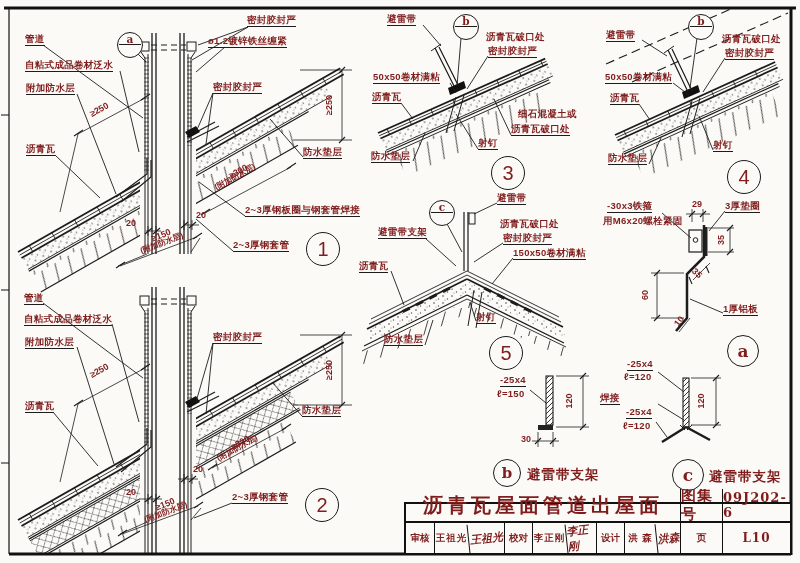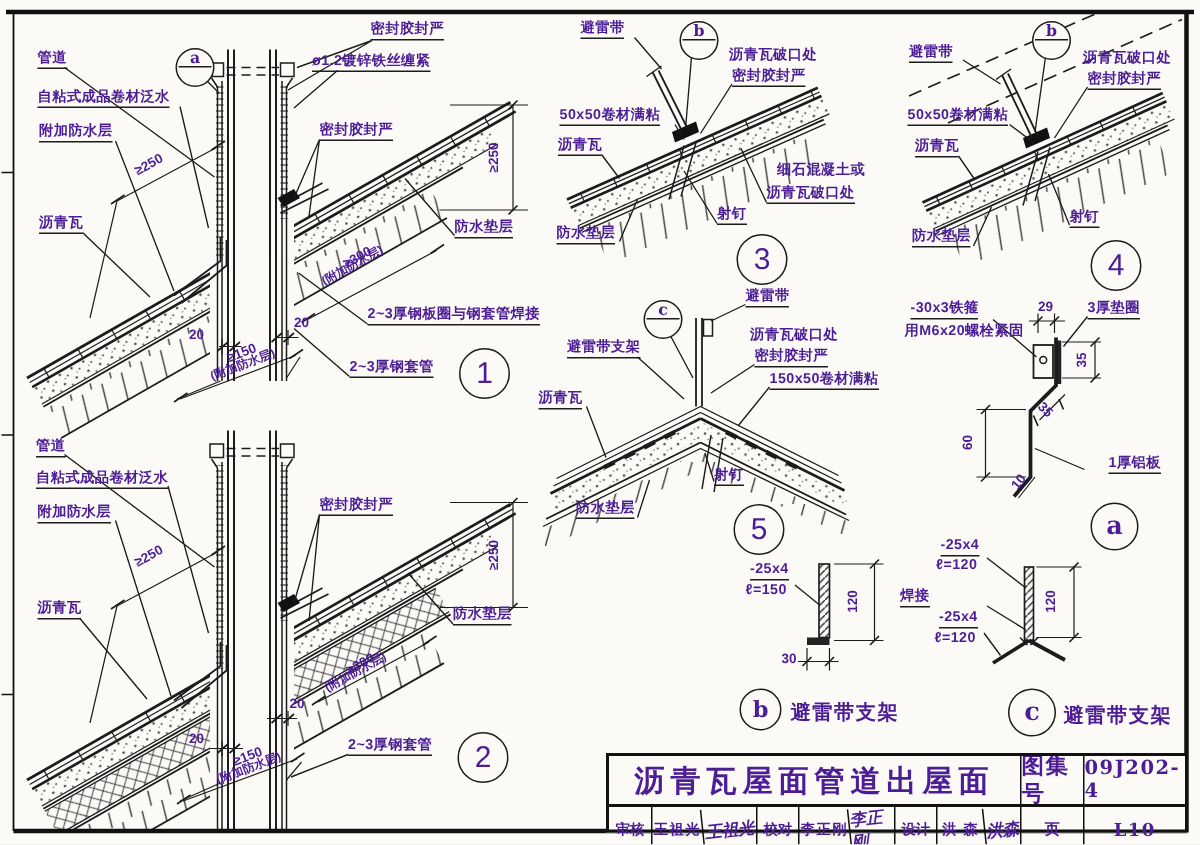--- a/index.html
+++ b/index.html
@@ -1,17 +1,17 @@
 <!DOCTYPE html>
 <html><head>
 <meta charset="utf-8">
 <style>
   html,body{margin:0;padding:0;background:#e8e8e4;}
   .page{position:relative;width:800px;height:563px;background:#fbfaf7;overflow:hidden;
-        font-family:"Liberation Sans","DejaVu Sans",sans-serif;color:#4c1d95;}
+        font-family:"Liberation Sans","DejaVu Sans",sans-serif;color:#7f1d1d;}
   .page svg{position:absolute;left:0;top:0;}
   .lbl{position:absolute;white-space:nowrap;font-size:9.5px;font-weight:700;line-height:11px;letter-spacing:.3px;}
   .ul{border-bottom:1.1px solid #1c1c1c;padding-bottom:1px;}
   .dim{position:absolute;white-space:nowrap;font-size:9px;font-weight:700;line-height:10px;}
   .sub{font-size:8px;}
   .r28{transform:rotate(-29deg);transform-origin:left top;}
   .r24{transform:rotate(-21deg);transform-origin:left top;}
   .r90{transform:rotate(-90deg);transform-origin:center center;}
   .r45{transform:rotate(45deg);transform-origin:left top;}
   .rm50{transform:rotate(-52deg);transform-origin:left top;}
@@ -19,21 +19,21 @@
         display:flex;align-items:center;justify-content:center;font-size:20px;font-weight:400;background:#fbfaf7;}
   .clet{position:absolute;border:1.6px solid #1c1c1c;border-radius:50%;background:#fbfaf7;
         display:flex;align-items:center;justify-content:center;font-family:"DejaVu Serif",serif;font-weight:700;}
   .callout{position:absolute;width:24px;height:24px;border:1.2px solid #1c1c1c;border-radius:50%;background:#fbfaf7;}
   .callout .letter{position:absolute;top:0;left:0;right:0;text-align:center;font-family:"DejaVu Serif",serif;
         font-size:10.5px;font-weight:700;line-height:12px;}
   .callout .mid{position:absolute;left:1px;right:1px;top:11px;border-top:1.2px solid #1c1c1c;}
   .cap{position:absolute;white-space:nowrap;font-size:13.5px;font-weight:700;letter-spacing:1px;}
   
   .tblock{position:absolute;left:404px;top:502px;width:388px;height:53px;border:2px solid #111;
-          box-sizing:border-box;background:#fbfaf7;display:flex;flex-direction:column;}
+          box-sizing:border-box;background:#fbfaf7;display:flex;flex-direction:column;justify-content:flex-end;}
   .tb-row1{display:flex;height:32px;border-bottom:2px solid #111;}
   .tb-row2{display:flex;flex:1;}
   .tc{display:flex;align-items:center;justify-content:center;border-left:1.4px solid #111;box-sizing:border-box;overflow:hidden;}
   .tc.first{border-left:none;}
   .tb-title{flex:none;width:274px;font-size:20px;font-weight:700;letter-spacing:4px;}
   .tb-al{width:42px;font-size:15px;font-weight:700;letter-spacing:1px;}
   .tb-an{flex:1;font-size:13px;font-weight:700;font-family:"DejaVu Serif",serif;letter-spacing:1px;}
   .r2l{font-size:9.5px;font-weight:700;}
   .r2n{font-size:9.5px;font-weight:700;letter-spacing:1px;}
   .sig{font-family:"DejaVu Serif",serif;font-style:italic;font-weight:700;font-size:11px;transform:rotate(-6deg);}
@@ -305,21 +305,21 @@
 </div>
 
 <span class="lbl ul" style="left:607px;top:200px">-30x3铁箍</span>
 <span class="lbl" style="left:603px;top:215px">用M6x20螺栓紧固</span>
 <span class="dim" style="left:692px;top:199px">29</span>
 <span class="lbl ul" style="left:725px;top:200px">3厚垫圈</span>
 <span class="dim r90" style="left:716px;top:235px">35</span>
 <span class="dim r45" style="left:697px;top:266px">35</span>
 <span class="dim r90" style="left:640px;top:290px">60</span>
 <span class="dim rm50" style="left:672px;top:322px">10</span>
-<span class="lbl ul" style="left:739px;top:303px">1厚铝板</span>
+<span class="lbl ul" style="left:723px;top:303px">1厚铝板</span>
 <div class="clet" style="left:727px;top:335px;width:30px;height:30px;font-size:17px">
       <span>a</span>
     </div>
 
 <span class="lbl ul" style="left:500px;top:374px">-25x4</span>
 <span class="lbl" style="left:497px;top:388px">ℓ=150</span>
 <span class="dim r90" style="left:561px;top:396px">120</span>
 <span class="dim" style="left:521px;top:434px">30</span>
 <div class="clet" style="left:493px;top:459px;width:26px;height:26px;font-size:15px">
       <span>b</span>
@@ -334,21 +334,21 @@
 <span class="dim r90" style="left:693px;top:396px">120</span>
 <div class="clet" style="left:672px;top:459px;width:30px;height:30px;font-size:17px">
       <span>c</span>
     </div>
 <span class="cap" style="left:709px;top:468px">避雷带支架</span>
 
 <div class="tblock">
   <div class="tb-row1">
     <div class="tc first tb-title">沥青瓦屋面管道出屋面</div>
     <div class="tc tb-al">图集号</div>
-    <div class="tc tb-an">09J202-4</div>
+    <div class="tc tb-an">09J202-6</div>
   </div>
   <div class="tb-row2">
     <div class="tc first r2l" style="width:28px">审核</div>
     <div class="tc r2n" style="width:34px">王祖光</div>
     <div class="tc sig" style="width:36px">王祖光</div>
     <div class="tc r2l" style="width:28px">校对</div>
     <div class="tc r2n" style="width:34px">李正刚</div>
     <div class="tc sig" style="width:30px">李正刚</div>
     <div class="tc r2l" style="width:28px">设计</div>
     <div class="tc r2n" style="width:32px">洪 森</div>

